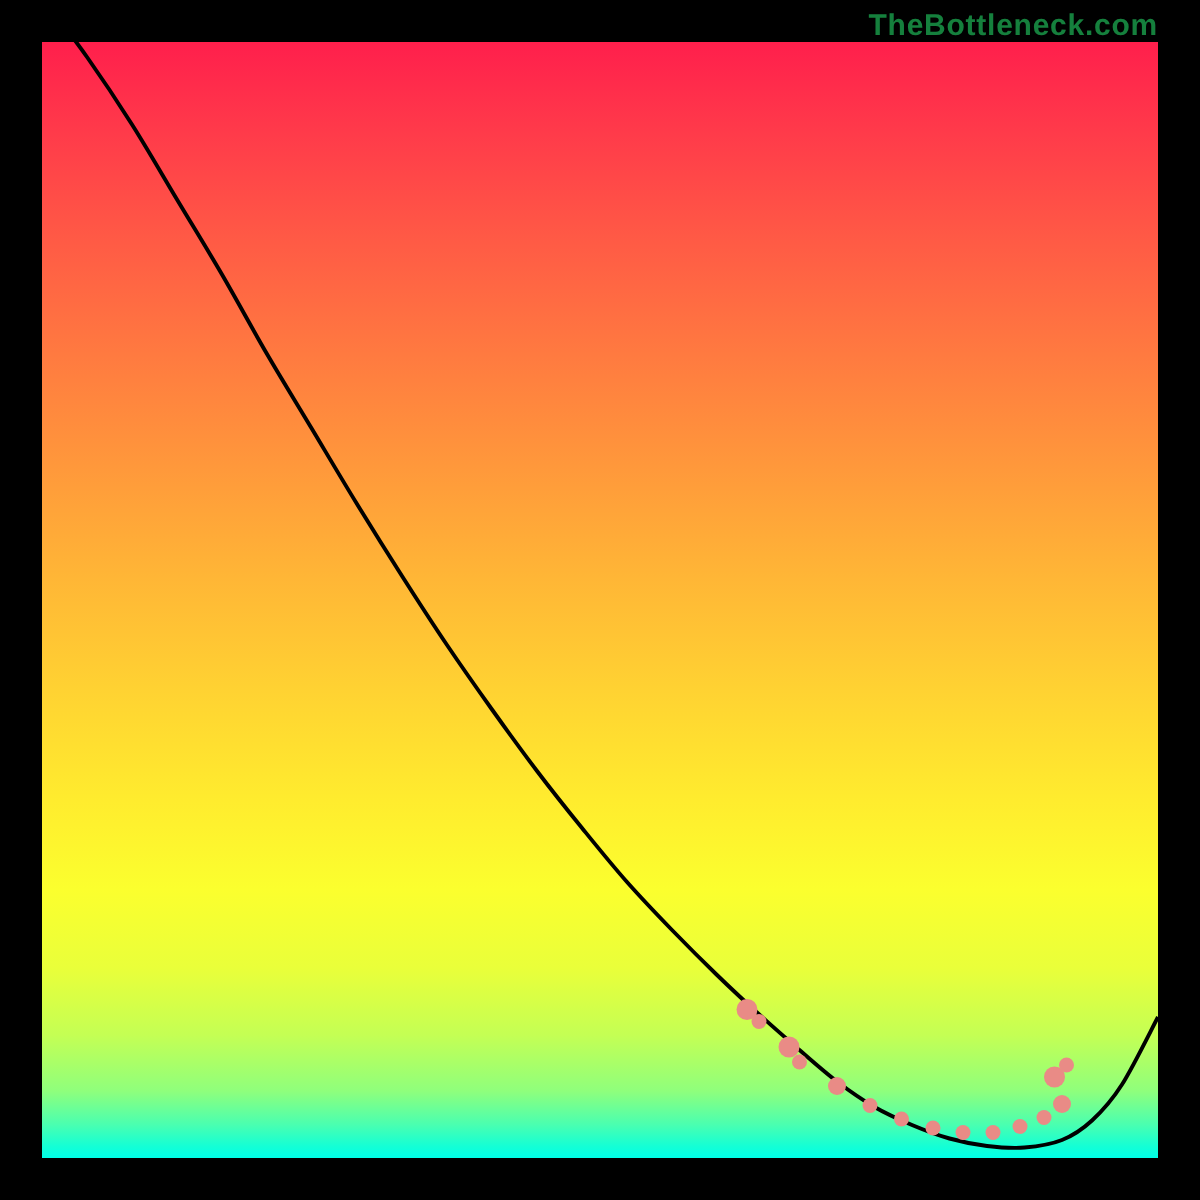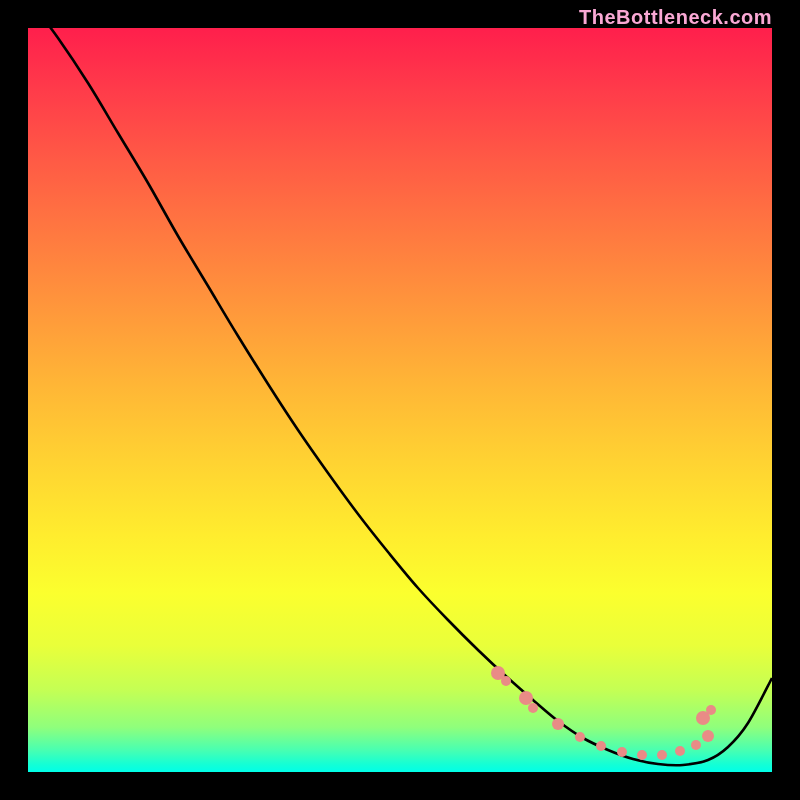--- a/index.html
+++ b/index.html
@@ -49,21 +49,21 @@
   .curve-svg {
     position: absolute;
     inset: 0;
     width: 744px;
     height: 744px;
   }
   .attribution {
     position: absolute;
     top: 6px;
     right: 28px;
-    color: #f9a8d4;
+    color: #15803d;
     font-size: 20px;
     font-weight: 600;
     letter-spacing: 0.5px;
   }
 </style>
 </head>
 <body>
 
 <div class="canvas">
 

